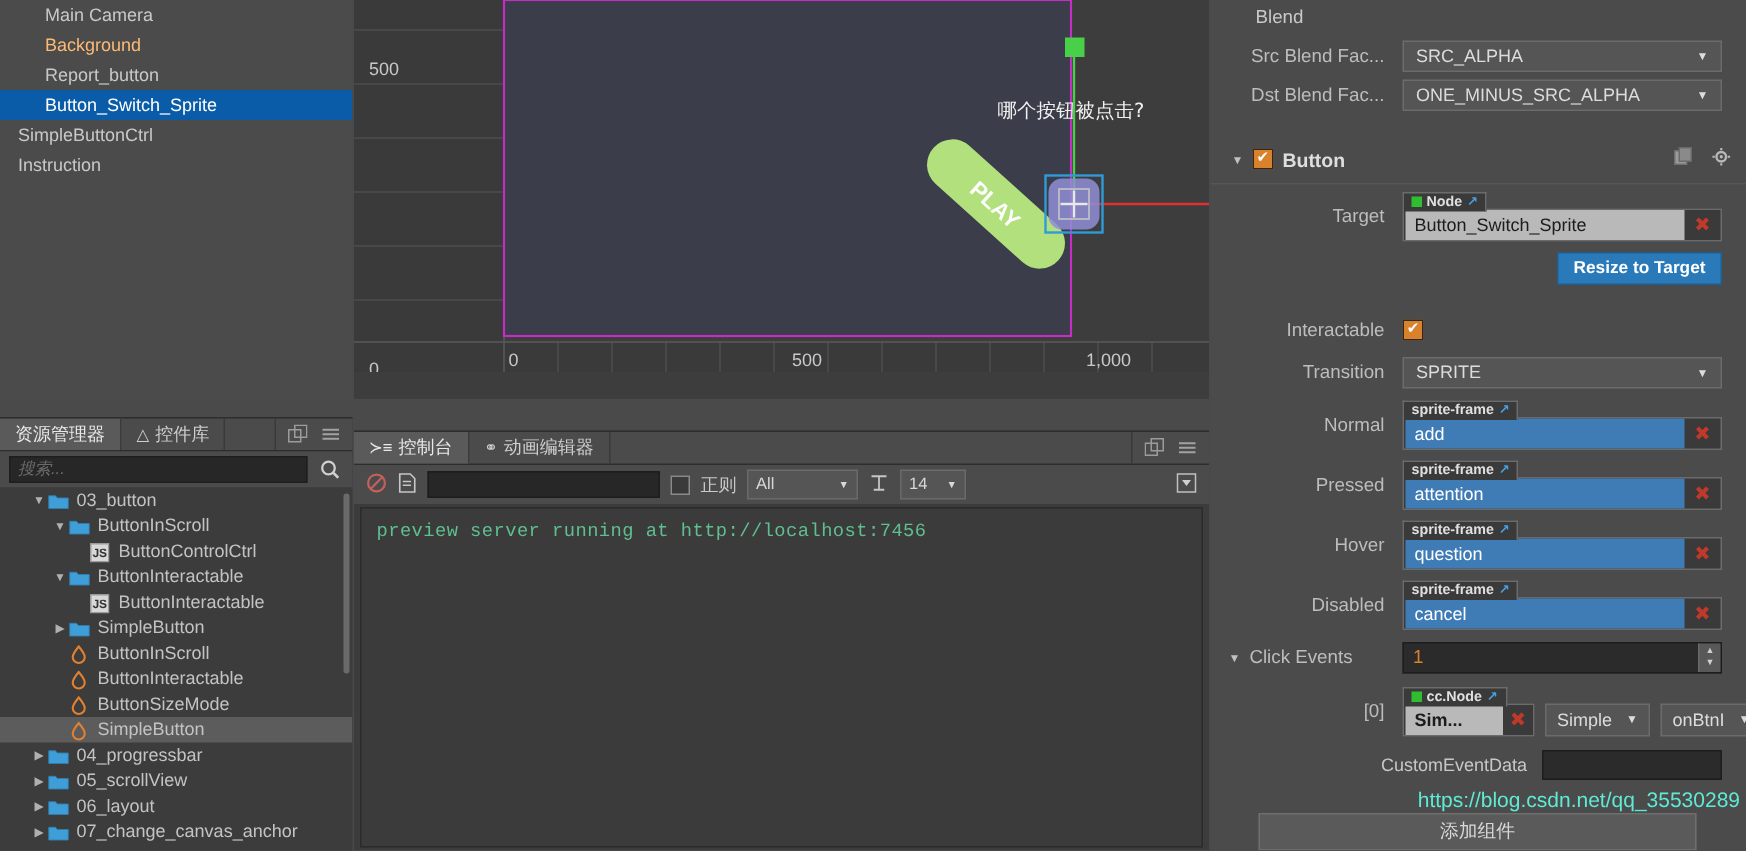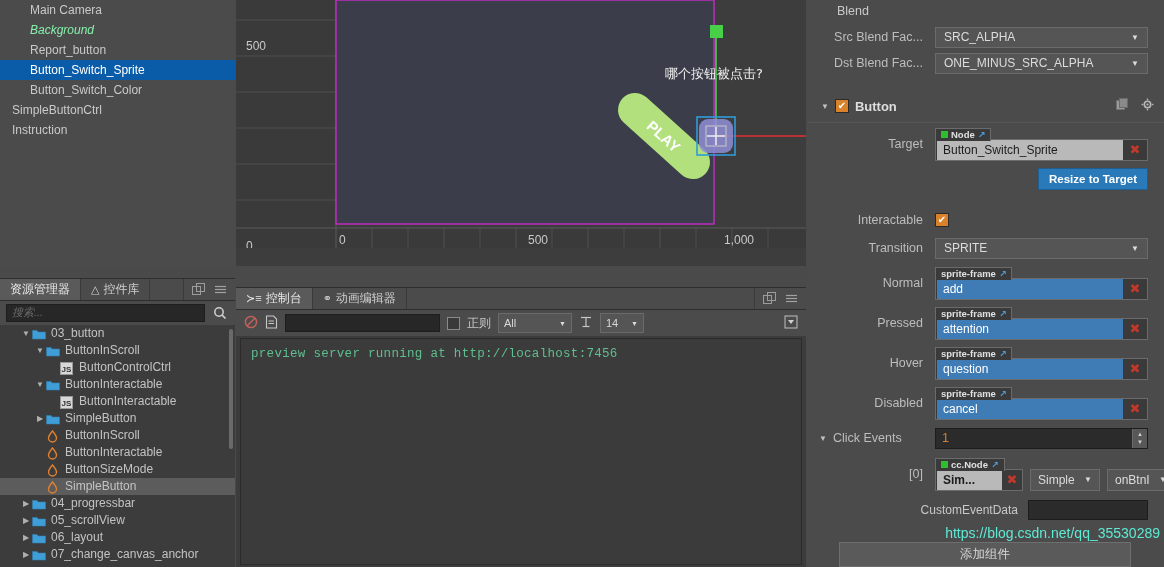--- a/index.html
+++ b/index.html
@@ -17,21 +17,21 @@
   #hierarchy {
     position: absolute; left: 0; top: 0; width: 235px; height: 266px;
     background: #4b4b4b; overflow: hidden;
   }
   .hier-row {
     height: 20px; line-height: 20px; padding-left: 12px;
     white-space: nowrap; color: #c9c9c9; font-size: 12px;
   }
   .hier-row.indent1 { padding-left: 30px; }
   .hier-row.selected { background: #0a5ca8; color: #ffffff; }
-  .hier-row.green { color: #86efac; font-style: italic; }
+  .hier-row.green { color: #fdba74; }
 
   
   #assets {
     position: absolute; left: 0; top: 266px; width: 235px; height: 301px;
     background: #3c3c3c; border-top: 1px solid #2e2e2e; overflow: hidden; margin-top: 12px;
   }
   .panel-tabs {
     height: 22px; background: #4b4b4b; display: flex; align-items: stretch;
     border-bottom: 1px solid #2e2e2e;
   }
@@ -210,21 +210,20 @@
 <body>
 
 <div id="app">
 
   <div id="hierarchy">
     <div id="hier-list">
         <div class="hier-row indent1">Main Camera</div>
         <div class="hier-row indent1 green">Background</div>
         <div class="hier-row indent1">Report_button</div>
         <div class="hier-row indent1 selected">Button_Switch_Sprite</div>
-        <div class="hier-row indent1">Button_Switch_Color</div>
         <div class="hier-row">SimpleButtonCtrl</div>
         <div class="hier-row">Instruction</div>
       </div>
   </div>
 
   <div id="assets">
     <div class="panel-tabs">
       <div class="panel-tab active">
         <span>资源管理器</span>
       </div>

